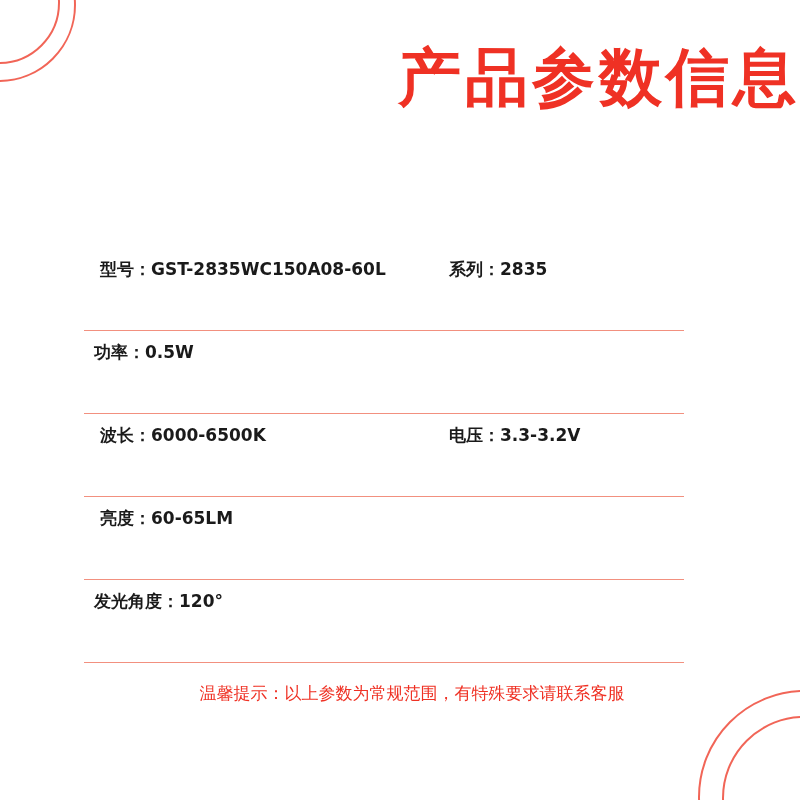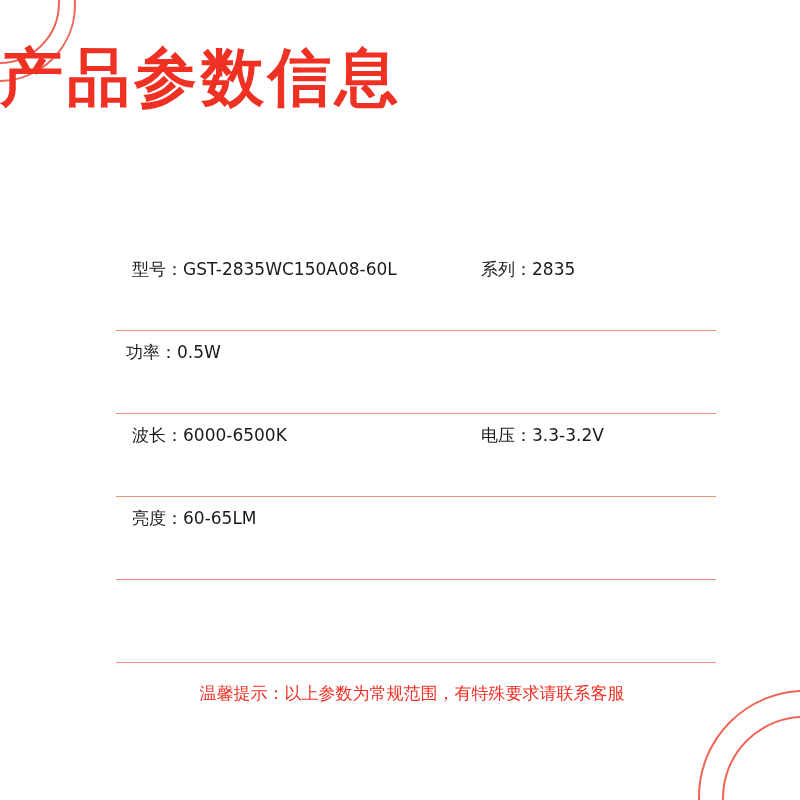--- a/index.html
+++ b/index.html
@@ -56,34 +56,35 @@
     right: -86px;
     bottom: -80px;
     border-color: #ef4a3a;
   }
 
   .title {
     position: absolute;
     top: 40px;
     left: 0;
     width: 800px;
-    text-align: left;
+    text-align: right;
     color: #ef3124;
     font-size: 63px;
     font-weight: bold;
     letter-spacing: 4px;
     line-height: 1.2;
     font-family: "DejaVu Sans", "Liberation Sans", sans-serif;
   }
 
   .spec-table {
     position: absolute;
     top: 248px;
-    left: 116px;
+    left: 84px;
     width: 600px;
+    font-weight: bold;
   }
   .spec-row {
     display: flex;
     align-items: flex-start;
     height: 83px;
     border-bottom: 1px solid #f2907f;
     box-sizing: border-box;
   }
   .spec-cell {
     font-size: 17px;
@@ -158,19 +159,22 @@
       </div>
     </div>
 
     <div class="spec-row">
       <div class="spec-cell left">
         <span class="spec-label">亮度：</span><span class="spec-value">60-65LM</span>
       </div>
     </div>
 
     <div class="spec-row">
+      <div class="spec-cell right">
+        <span class="spec-label">发光角度：</span><span class="spec-value">120°</span>
+      </div>
     </div>
 
   </div>
 
   <div class="note">温馨提示：以上参数为常规范围，有特殊要求请联系客服</div>
 
 </div>
 
 </body></html>

